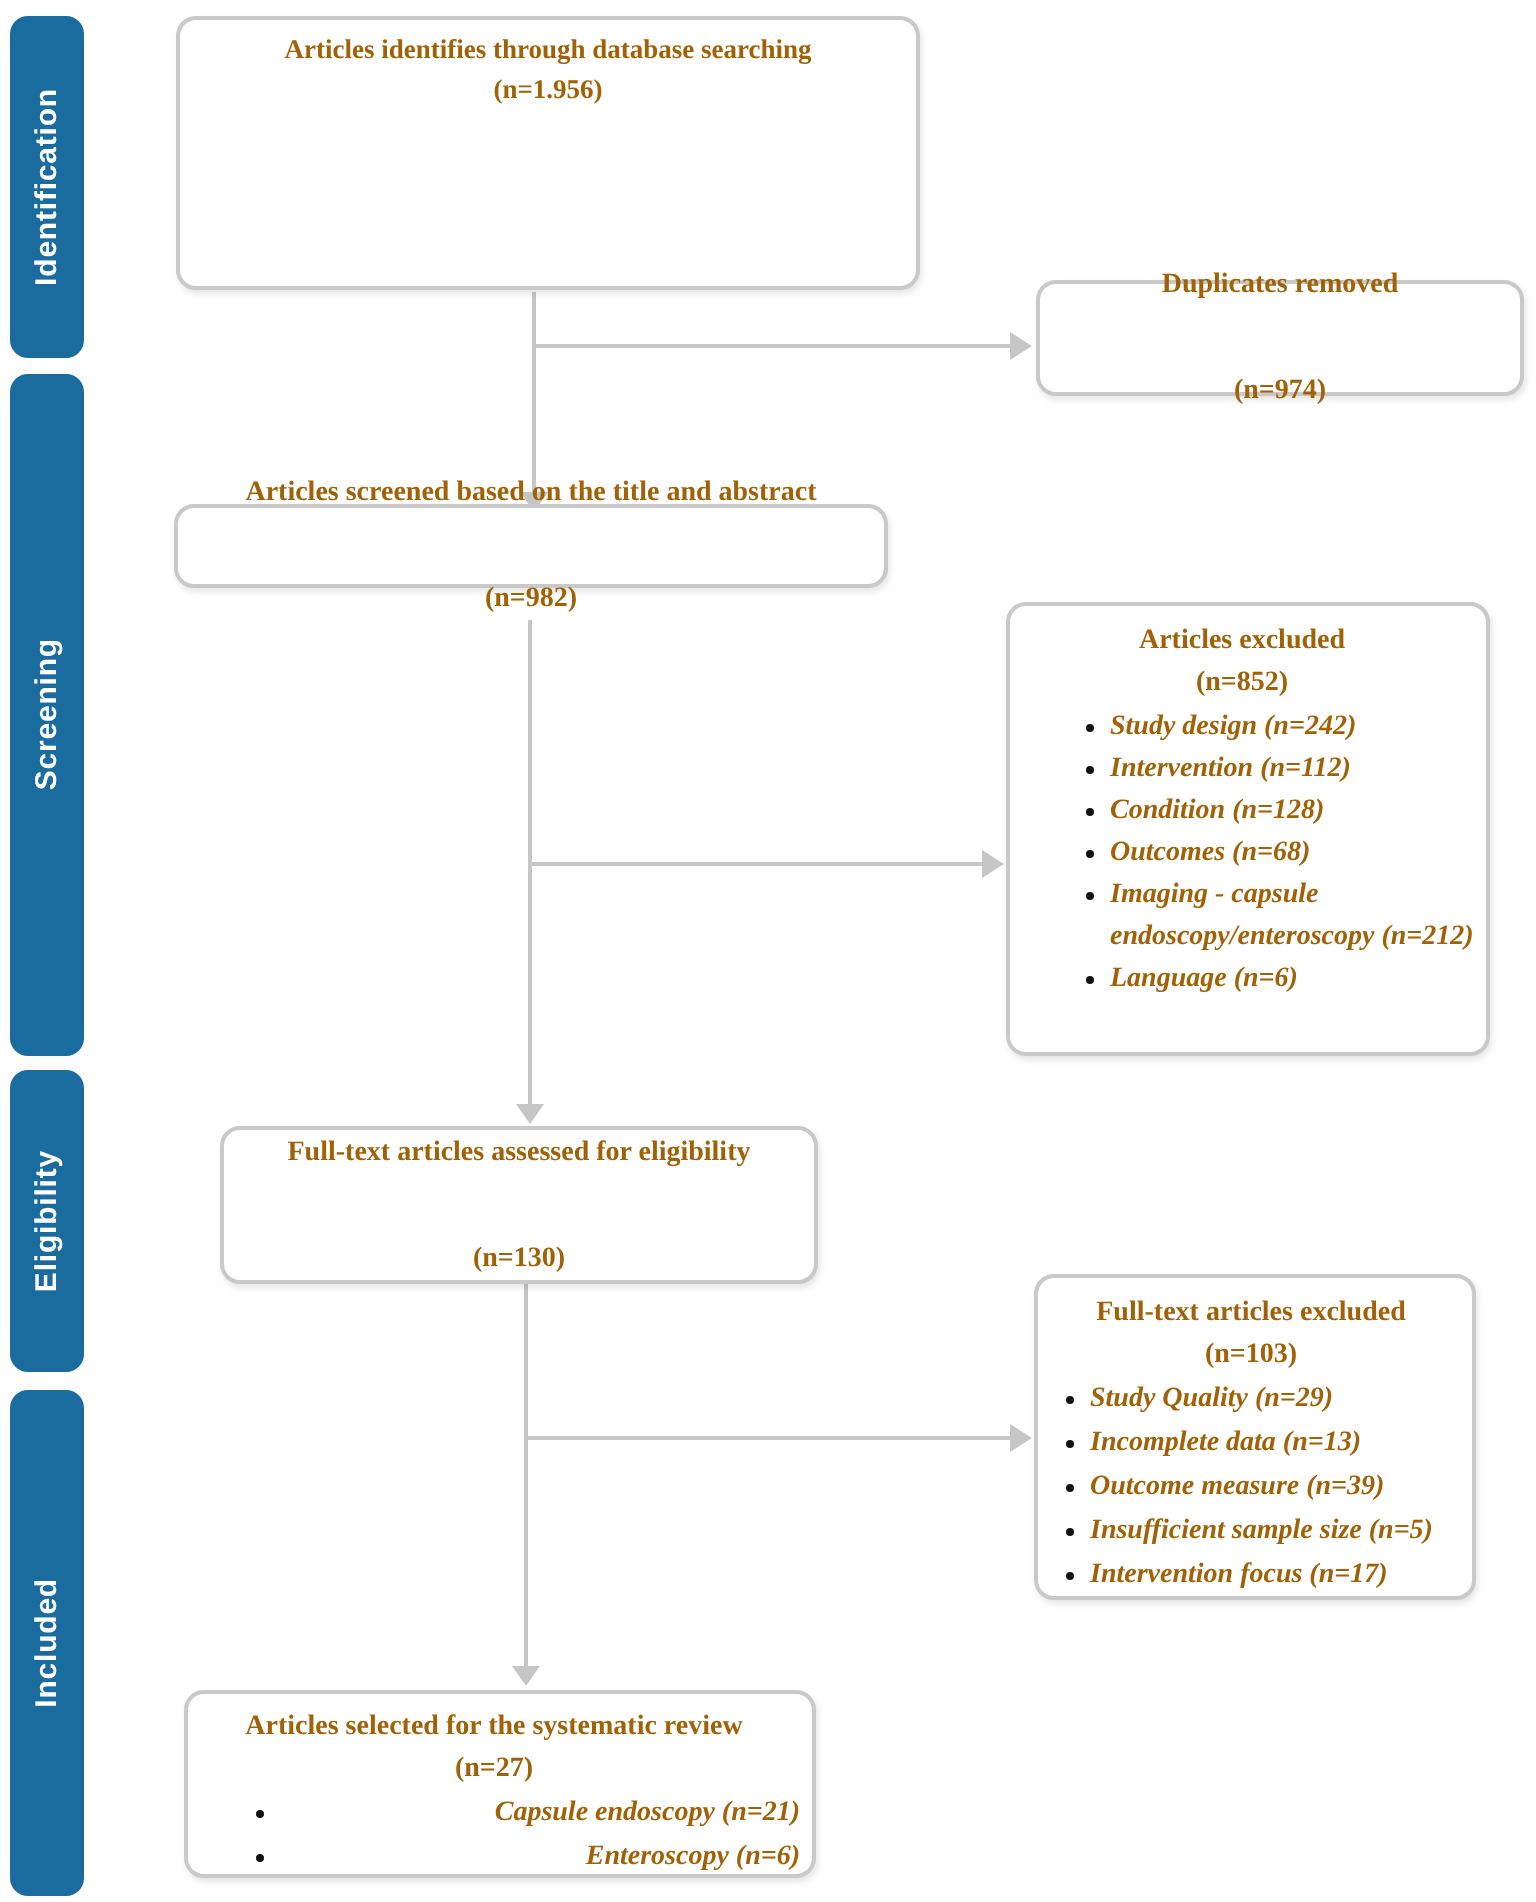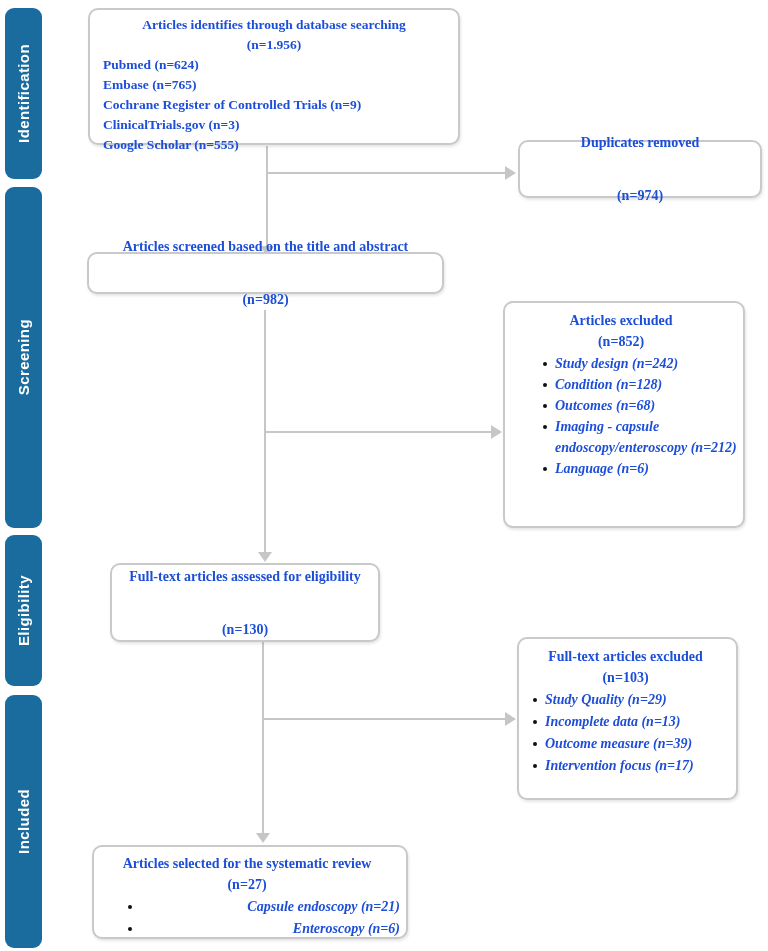--- a/index.html
+++ b/index.html
@@ -18,32 +18,32 @@
     color:#ffffff;font-family:"Liberation Sans","DejaVu Sans",sans-serif;
     font-weight:700;font-size:15px;letter-spacing:.4px;white-space:nowrap;
   }
   .stage-identification{top:8px;height:171px;}
   .stage-screening{top:187px;height:341px;}
   .stage-eligibility{top:535px;height:151px;}
   .stage-included{top:695px;height:253px;}
   
   .box{
     position:absolute;background:#ffffff;border:2px solid #c9c9c9;border-radius:10px;
-    box-sizing:border-box;color:#1d4ed8;font-weight:700;font-size:14px;z-index:3;
+    box-sizing:border-box;color:#a16207;font-weight:700;font-size:14px;z-index:3;
     box-shadow:1px 2px 3px rgba(0,0,0,0.10);
   }
   .box .title,.box .count{text-align:center;line-height:21px;}
   .box.center{display:flex;flex-direction:column;justify-content:center;gap:32px;}
   .box-identified{left:88px;top:8px;width:372px;height:137px;padding:5px 8px 0;font-size:13.5px;}
   .box-identified .title,.box-identified .count,.box-identified .line{line-height:20px;}
   .box-identified .lines{padding-left:5px;}
   .box-duplicates{left:518px;top:140px;width:244px;height:58px;}
   .box-screened{left:87px;top:252px;width:357px;height:42px;}
   .box-excluded{left:503px;top:301px;width:242px;height:227px;padding:7px 6px 0 0;}
-  .box-fulltext{left:110px;top:563px;width:270px;height:79px;}
+  .box-fulltext{left:110px;top:563px;width:299px;height:79px;}
   .box-ft-excluded{left:517px;top:637px;width:221px;height:163px;padding:7px 4px 0 0;}
   .box-included{left:92px;top:845px;width:316px;height:94px;padding:6px 6px 0 0;}
   
   ul.blist{list-style:none;margin:1px 0 0;padding:0;font-style:italic;}
   ul.blist li{position:relative;padding-left:14px;line-height:21px;}
   ul.blist li::before{
     content:"";position:absolute;left:2px;top:9px;width:4px;height:4px;
     background:#111111;border-radius:50%;
   }
   .box-excluded ul.blist{margin-left:36px;}
@@ -85,63 +85,58 @@
   <div class="stage stage-eligibility">
     <span>Eligibility</span>
   </div>
   <div class="stage stage-included">
     <span>Included</span>
   </div>
 
   <div class="box box-identified">
     <div class="title">Articles identifies through database searching</div>
     <div class="count">(n=1.956)</div>
-    <div class="lines">
-      <div class="line">Pubmed (n=624)</div>
-      <div class="line">Embase (n=765)</div>
-      <div class="line">Cochrane Register of Controlled Trials (n=9)</div>
-      <div class="line">ClinicalTrials.gov (n=3)</div>
-      <div class="line">Google Scholar (n=555)</div>
-    </div>
   </div>
 
   <div class="box box-duplicates center">
     <div class="title">Duplicates removed</div>
     <div class="count">(n=974)</div>
   </div>
 
   <div class="box box-screened center">
     <div class="title">Articles screened based on the title and abstract</div>
     <div class="count">(n=982)</div>
   </div>
 
   <div class="box box-excluded">
     <div class="title">Articles excluded</div>
     <div class="count">(n=852)</div>
     <ul class="blist">
       <li>Study design (n=242)</li>
+      <li>Intervention (n=112)</li>
       <li>Condition (n=128)</li>
       <li>Outcomes (n=68)</li>
       <li>Imaging - capsule endoscopy/enteroscopy (n=212)</li>
       <li>Language (n=6)</li>
     </ul>
   </div>
 
   <div class="box box-fulltext center">
     <div class="title">Full-text articles assessed for eligibility</div>
     <div class="count">(n=130)</div>
   </div>
 
   <div class="box box-ft-excluded">
     <div class="title">Full-text articles excluded</div>
     <div class="count">(n=103)</div>
     <ul class="blist">
       <li>Study Quality  (n=29)</li>
       <li>Incomplete data (n=13)</li>
       <li>Outcome measure (n=39)</li>
+      <li>Insufficient sample size (n=5)</li>
       <li>Intervention focus (n=17)</li>
     </ul>
   </div>
 
   <div class="box box-included">
     <div class="title">Articles selected for the systematic review</div>
     <div class="count">(n=27)</div>
     <ul class="blist">
       <li>Capsule endoscopy (n=21)</li>
       <li>Enteroscopy (n=6)</li>

